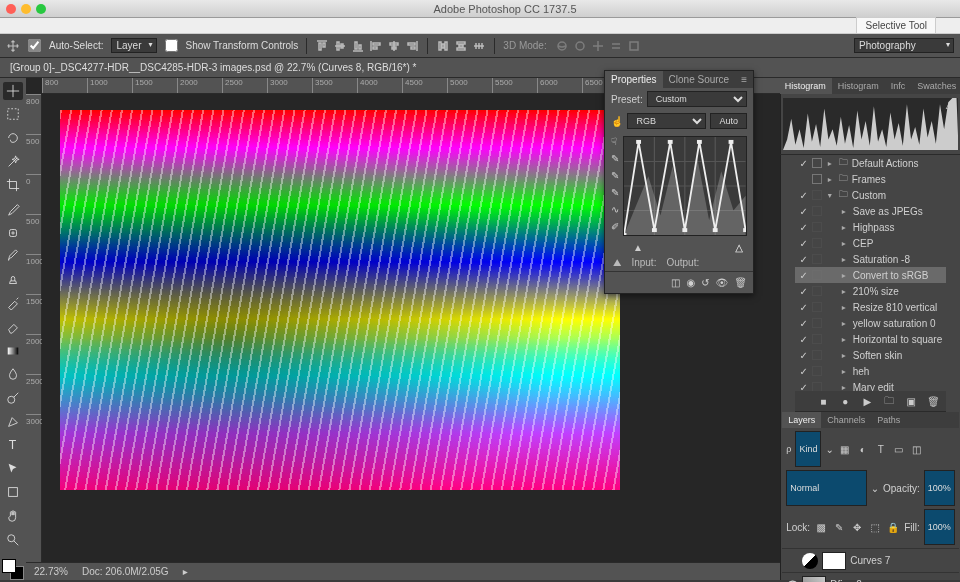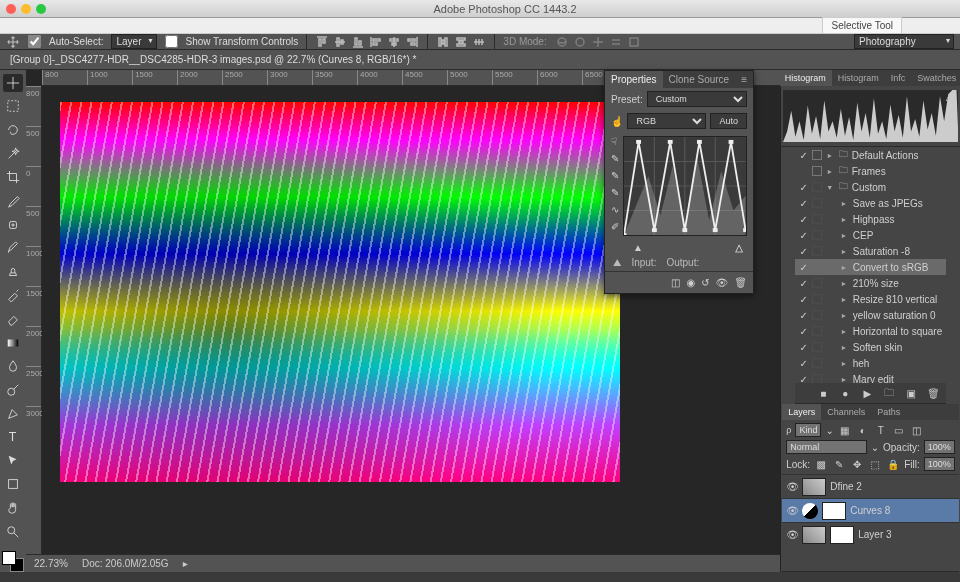--- a/index.html
+++ b/index.html
@@ -3,22 +3,22 @@
 <meta charset="utf-8">
 <style>
 * { box-sizing: border-box; margin: 0; padding: 0; font-family: "Helvetica Neue", Arial, sans-serif; }
 body { background: #3a3a3a; width: 960px; height: 582px; overflow: hidden; color: #d0d0d0; font-size: 10px; user-select: none; }
 .window-chrome { height: 18px; background: linear-gradient(#e8e8e8,#cfcfcf); display:flex; align-items:center; padding:0 6px; color:#333; border-bottom:1px solid #9a9a9a;}
 .traffic { display:flex; gap:5px; margin-right:10px;}
 .traffic span { width:10px; height:10px; border-radius:50%; display:inline-block;}
 .traffic .r{background:#ff5f57;} .traffic .y{background:#febc2e;} .traffic .g{background:#28c840;}
 .window-chrome .title { flex:1; text-align:center; font-size:11px; color:#555;}
 .ribbon { height:16px; display:flex; align-items:center; background:#eee; border-bottom:1px solid #ccc;}
-.ribbon .tab { padding:2px 8px; font-size:10px; color:#444; background:#f8f8f8; border:1px solid #ccc; margin-left:auto; margin-right:58px;}
-.opts-bar { height:16px; background:#535353; border-bottom:1px solid #2a2a2a; display:flex; align-items:center; padding:0 6px; gap:8px; color:#ddd; }
+.ribbon .tab { padding:2px 8px; font-size:10px; color:#444; background:#f8f8f8; border:1px solid #ccc; margin-left:auto; margin-right:24px;}
+.opts-bar { height:24px; background:#535353; border-bottom:1px solid #2a2a2a; display:flex; align-items:center; padding:0 6px; gap:8px; color:#ddd; }
 .opts-bar .icon, .toolbar .icon, .panel .icon, .lrow .icon { width:14px; height:14px; display:inline-flex; align-items:center; justify-content:center; color:#ccc; }
 .opts-bar .icon svg, .panel .icon svg, .lrow .icon svg, .toolbar .icon svg { width:12px; height:12px; stroke:#bbb; fill:none; stroke-width:1.5;}
 .opts-bar input[type=checkbox]{ accent-color:#888;}
 .opts-bar .sel { background:#3a3a3a; border:1px solid #222; padding:1px 14px 1px 4px; font-size:10px; color:#ddd; position:relative;}
 .opts-bar .sel::after{content:"▾"; position:absolute; right:3px; font-size:8px;}
 .opts-bar .ws { min-width:100px; margin-left:auto;}
 .ico-group { display:flex; gap:4px; align-items:center;}
 .sep { width:1px; height:16px; background:#2a2a2a;}
 .doc-tab { height:20px; background:#535353; display:flex; align-items:center; padding:0 10px; color:#ddd; border-bottom:1px solid #2a2a2a;}
 .main { display:flex; height:502px;}
@@ -54,21 +54,21 @@
 .arow { display:flex; align-items:center; height:16px; padding:0 4px; gap:3px;}
 .arow.sel { background:#6a6a6a;}
 .arow .ck{ width:10px; text-align:center; color:#ccc;}
 .arow .bx{ width:10px; height:10px; border:1px solid #777;}
 .arow .ind{ display:inline-block;}
 .arow .tw{ width:8px; font-size:8px; color:#aaa;}
 .arow .fd{ width:10px; font-size:9px;}
 .footer-icons{ display:flex; justify-content:flex-end; gap:8px; padding:3px 6px; background:#3d3d3d;}
 .layers-body{ font-size:10px; padding:3px 4px; display:flex; flex-direction:column; gap:3px;}
 .layers-body .row{ display:flex; align-items:center; gap:4px;}
-.layers-body select, .layers-body .field{ background:#737373; border:1px solid #222; color:#ddd; font-size:9px; padding:1px 3px;}
+.layers-body select, .layers-body .field{ background:#0c4a6e; border:1px solid #222; color:#ddd; font-size:9px; padding:12px 3px;}
 .lrows{ display:flex; flex-direction:column;}
 .lrow{ display:flex; align-items:center; height:24px; gap:4px; padding:0 4px; border-top:1px solid #333;}
 .lrow.sel{ background:#5a7aa8;}
 .lrow .eye{ width:12px; text-align:center;}
 .lrow .thumb{ width:24px; height:18px; background:linear-gradient(45deg,#888,#ccc); border:1px solid #222;}
 .lrow .mask{ width:24px; height:18px; background:#fff; border:1px solid #222;}
 .lrow .adj{ width:16px; height:16px; border-radius:50%; background:linear-gradient(135deg,#fff 50%,#000 50%); }
 .float-panel{ position:absolute; top:70px; left:604px; width:150px; background:#535353; border:1px solid #222; box-shadow:0 2px 6px rgba(0,0,0,0.5); font-size:10px;}
 .float-panel .tabs{ display:flex; background:#3d3d3d;}
 .float-panel .tabs span{ padding:3px 6px; color:#aaa;}
@@ -87,21 +87,21 @@
 </style>
 </head>
 <body>
 
 <div class="window-chrome">
   <div class="traffic">
     <span class="r"></span>
     <span class="y"></span>
     <span class="g"></span>
   </div>
-  <div class="title">Adobe Photoshop CC 1443.2</div>
+  <div class="title">Adobe Photoshop CC 1737.5</div>
 </div>
 <div class="ribbon">
   <div class="tab">Selective Tool</div>
 </div>
 
 <div class="opts-bar">
   <span class="icon">
       <svg viewBox="0 0 16 16">
         <path d="M8 1v14M1 8h14M8 1l-2 2M8 1l2 2M8 15l-2-2M8 15l2-2M1 8l2-2M1 8l2 2M15 8l-2-2M15 8l-2 2"></path>
       </svg>
@@ -520,20 +520,26 @@
           <span class="icon">▩</span>
           <span class="icon">✎</span>
           <span class="icon">✥</span>
           <span class="icon">⬚</span>
           <span class="icon">🔒</span>
           <span style="margin-left:auto">Fill:</span>
           <span class="field">100%</span>
         </div>
       </div>
       <div class="lrows" id="layers">
+          <div class="lrow">
+            <span class="eye"></span>
+            <span class="adj"></span>
+            <span class="mask"></span>
+            <span>Curves 7</span>
+          </div>
           <div class="lrow">
             <span class="eye">👁</span>
             <span class="thumb"></span>
             <span>Dfine 2</span>
           </div>
           <div class="lrow sel">
             <span class="eye">👁</span>
             <span class="adj"></span>
             <span class="mask"></span>
             <span>Curves 8</span>

